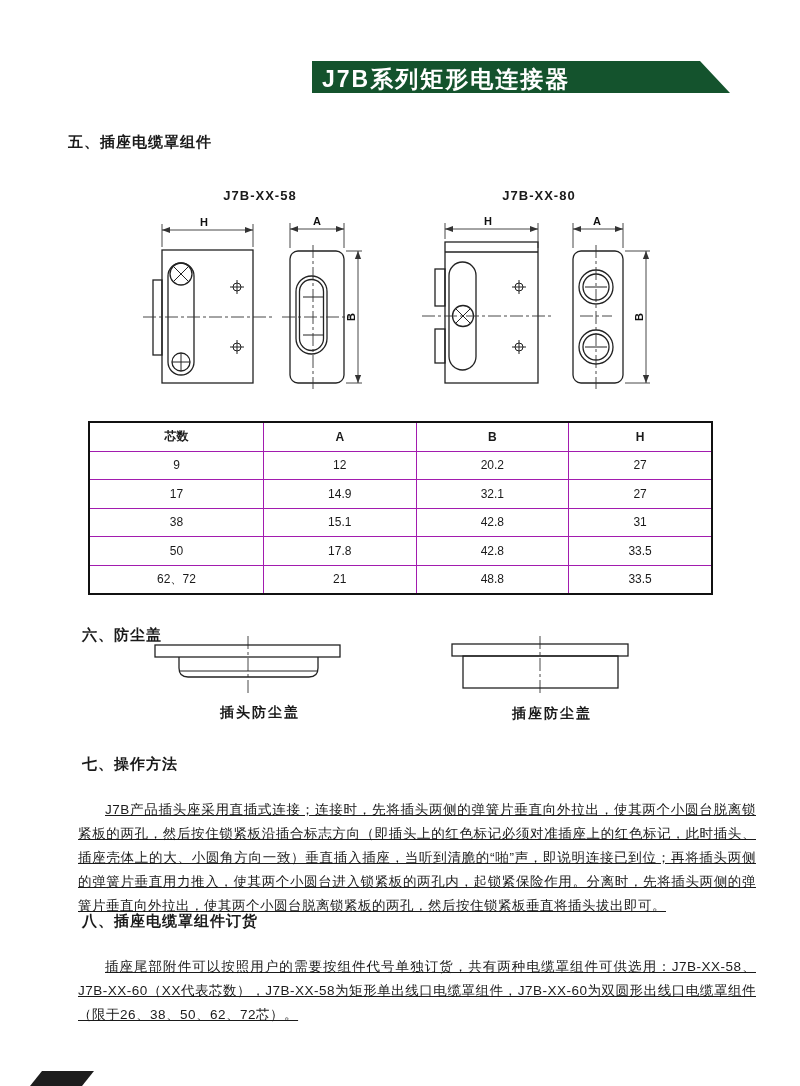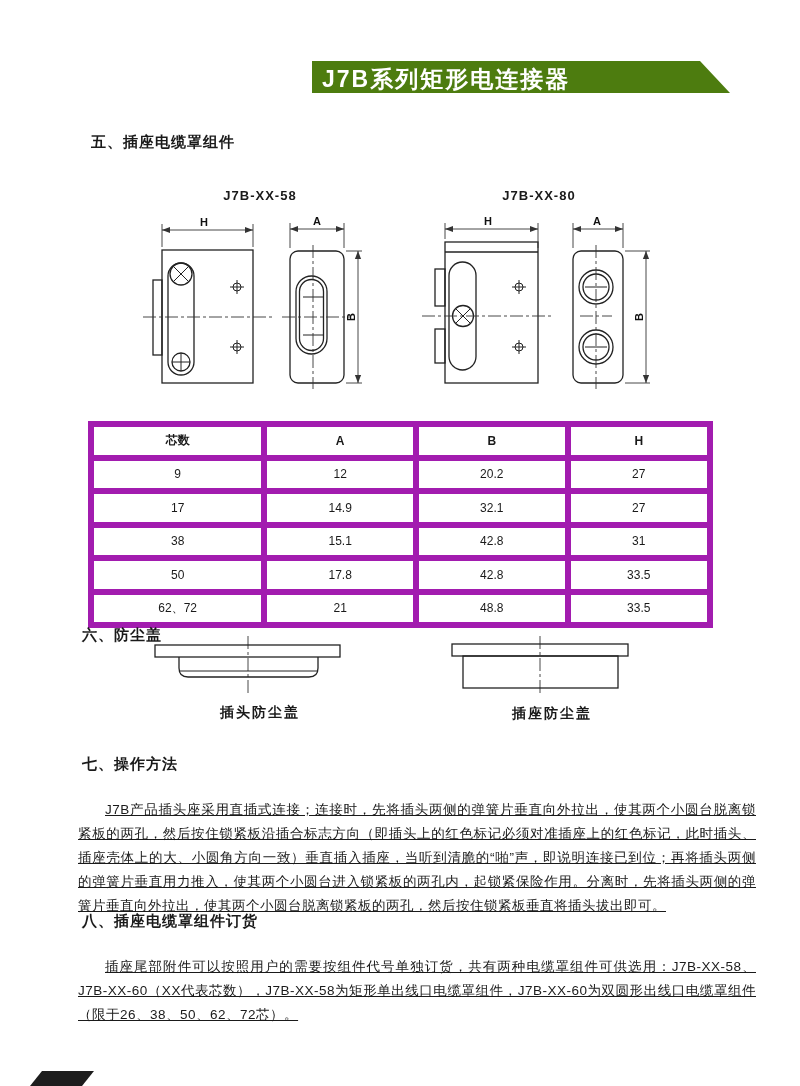--- a/index.html
+++ b/index.html
@@ -3,21 +3,21 @@
 <meta charset="utf-8">
 <style>
   html,body{margin:0;padding:0;}
   body{
     width:800px;height:1086px;background:#ffffff;position:relative;overflow:hidden;
     font-family:"Liberation Sans","DejaVu Sans",sans-serif;color:#1a1a1a;
   }
   .abs{position:absolute;}
   
   .banner{
-    left:312px;top:61px;width:418px;height:32px;background:#4d7c0f;
+    left:312px;top:61px;width:418px;height:32px;background:#14532d;
     clip-path:polygon(0 0,388px 0,418px 32px,0 32px);
   }
   .banner-title{
     display:block;padding:3px 0 0 10px;color:#ffffff;font-size:23px;font-weight:bold;letter-spacing:2px;
   }
   
   .sec-h{font-size:15px;font-weight:bold;letter-spacing:1px;}
   
   .dlabel{font-size:13px;font-weight:bold;letter-spacing:1px;text-align:center;width:130px;}
   .dustlabel{font-size:14px;font-weight:bold;letter-spacing:2px;}
@@ -25,21 +25,21 @@
   svg .obj{fill:none;stroke:#222;stroke-width:1.3;}
   svg .thin{fill:none;stroke:#222;stroke-width:1;}
   svg .dim{fill:none;stroke:#333;stroke-width:0.9;}
   svg .cl{fill:none;stroke:#333;stroke-width:0.9;stroke-dasharray:13 3 3 3;}
   svg text{font-family:"Liberation Sans","DejaVu Sans",sans-serif;font-size:11px;font-weight:bold;fill:#111;}
   
   table.dims{
     left:88px;top:421px;width:625px;position:absolute;border-collapse:collapse;
     font-size:12px;text-align:center;
   }
-  table.dims td{border:6px solid #a21caf;height:19.5px;padding:4px;}
+  table.dims td{border:1px solid #a21caf;height:19.5px;padding:4px;}
   table.dims tr.hd td{font-weight:bold;}
   table.dims{border:2px solid #111;}
   table.dims col.c1{width:28%;} table.dims col.c2{width:24.5%;}
   table.dims col.c3{width:24.5%;} table.dims col.c4{width:23%;}
   
   .para{
     left:62px;width:678px;font-size:13.5px;line-height:24px;text-align:justify;
     text-indent:2em;margin:16px;letter-spacing:0.5px;text-decoration:underline;
   }
   
@@ -48,21 +48,21 @@
     clip-path:polygon(12px 0,64px 0,52px 15px,0 15px);
   }
 </style>
 </head>
 <body>
 
 <div class="abs banner">
   <span class="banner-title">J7B系列矩形电连接器</span>
 </div>
 
-<div class="abs sec-h" style="left:91px;top:133px;">五、插座电缆罩组件</div>
+<div class="abs sec-h" style="left:68px;top:133px;">五、插座电缆罩组件</div>
 
 <div class="abs dlabel" style="left:195px;top:188px;">J7B-XX-58</div>
 <div class="abs dlabel" style="left:474px;top:188px;">J7B-XX-80</div>
 
 <svg class="abs" style="left:140px;top:186px;" width="290" height="212" viewBox="0 0 290 212">
   <defs>
     <marker id="arL" markerWidth="10" markerHeight="8" refX="1" refY="4" orient="auto">
       <path d="M10,0.5 L1,4 L10,7.5 z" fill="#333"></path>
     </marker>
     <marker id="arR" markerWidth="10" markerHeight="8" refX="9" refY="4" orient="auto">

